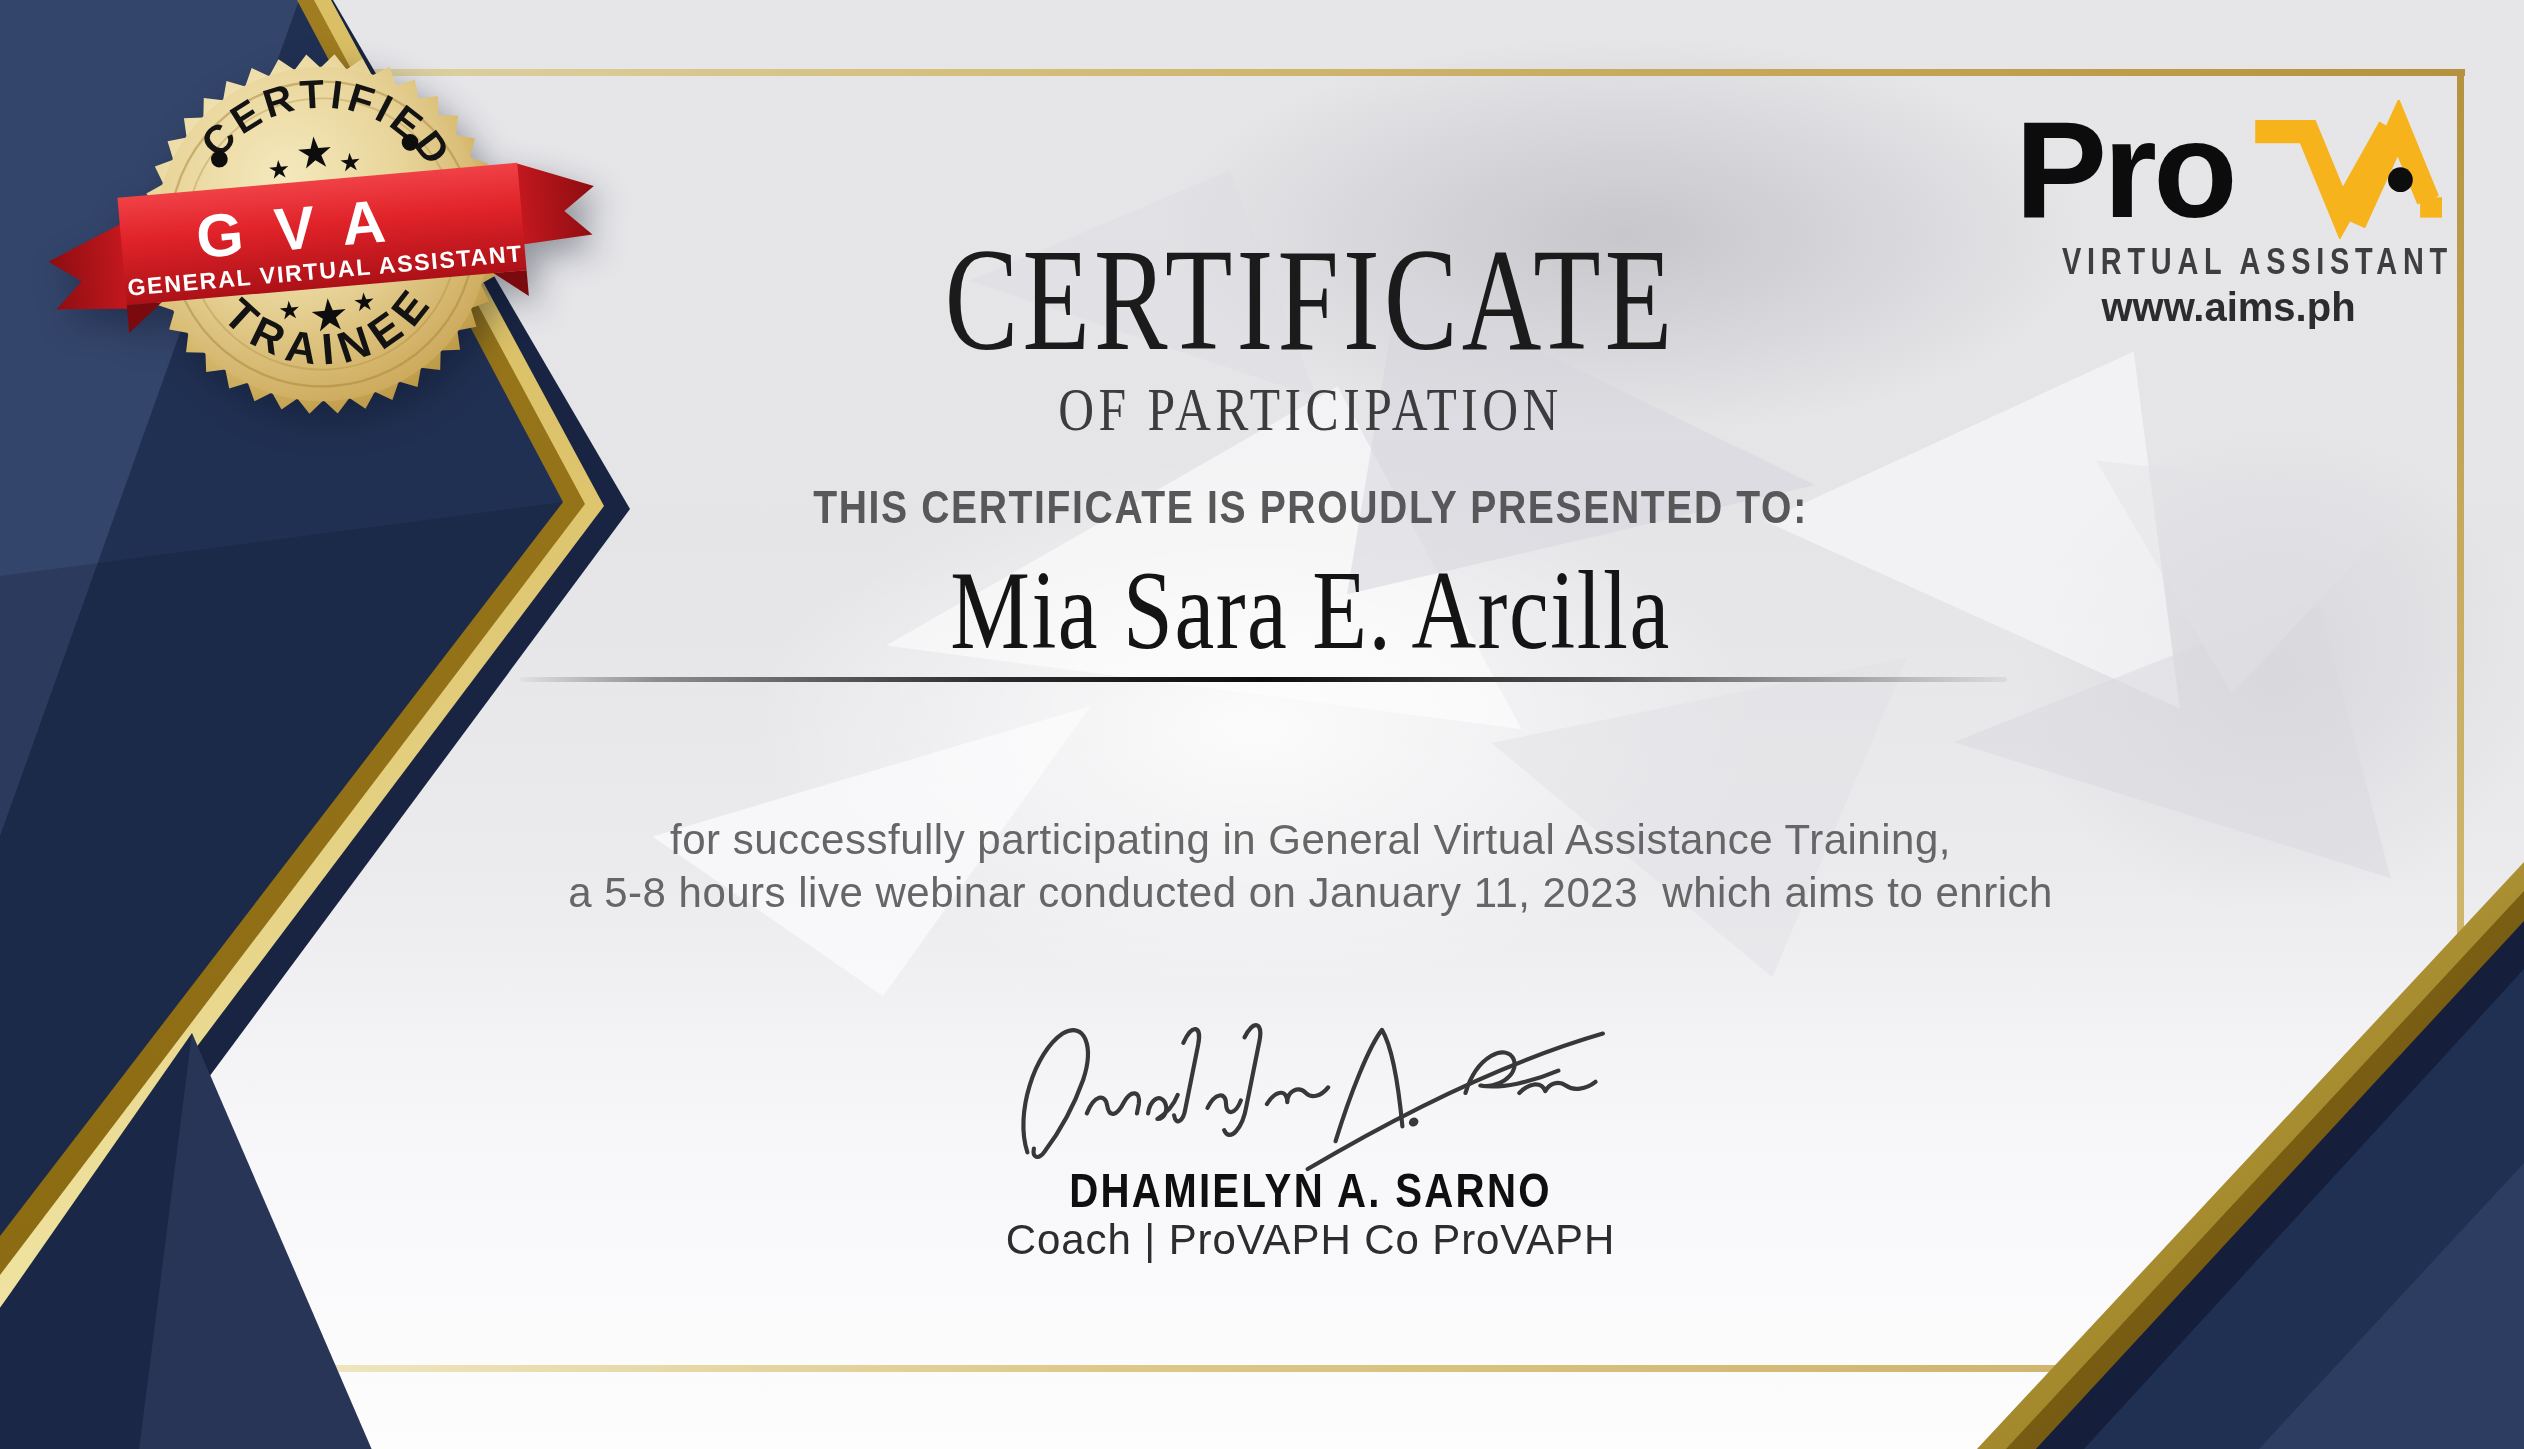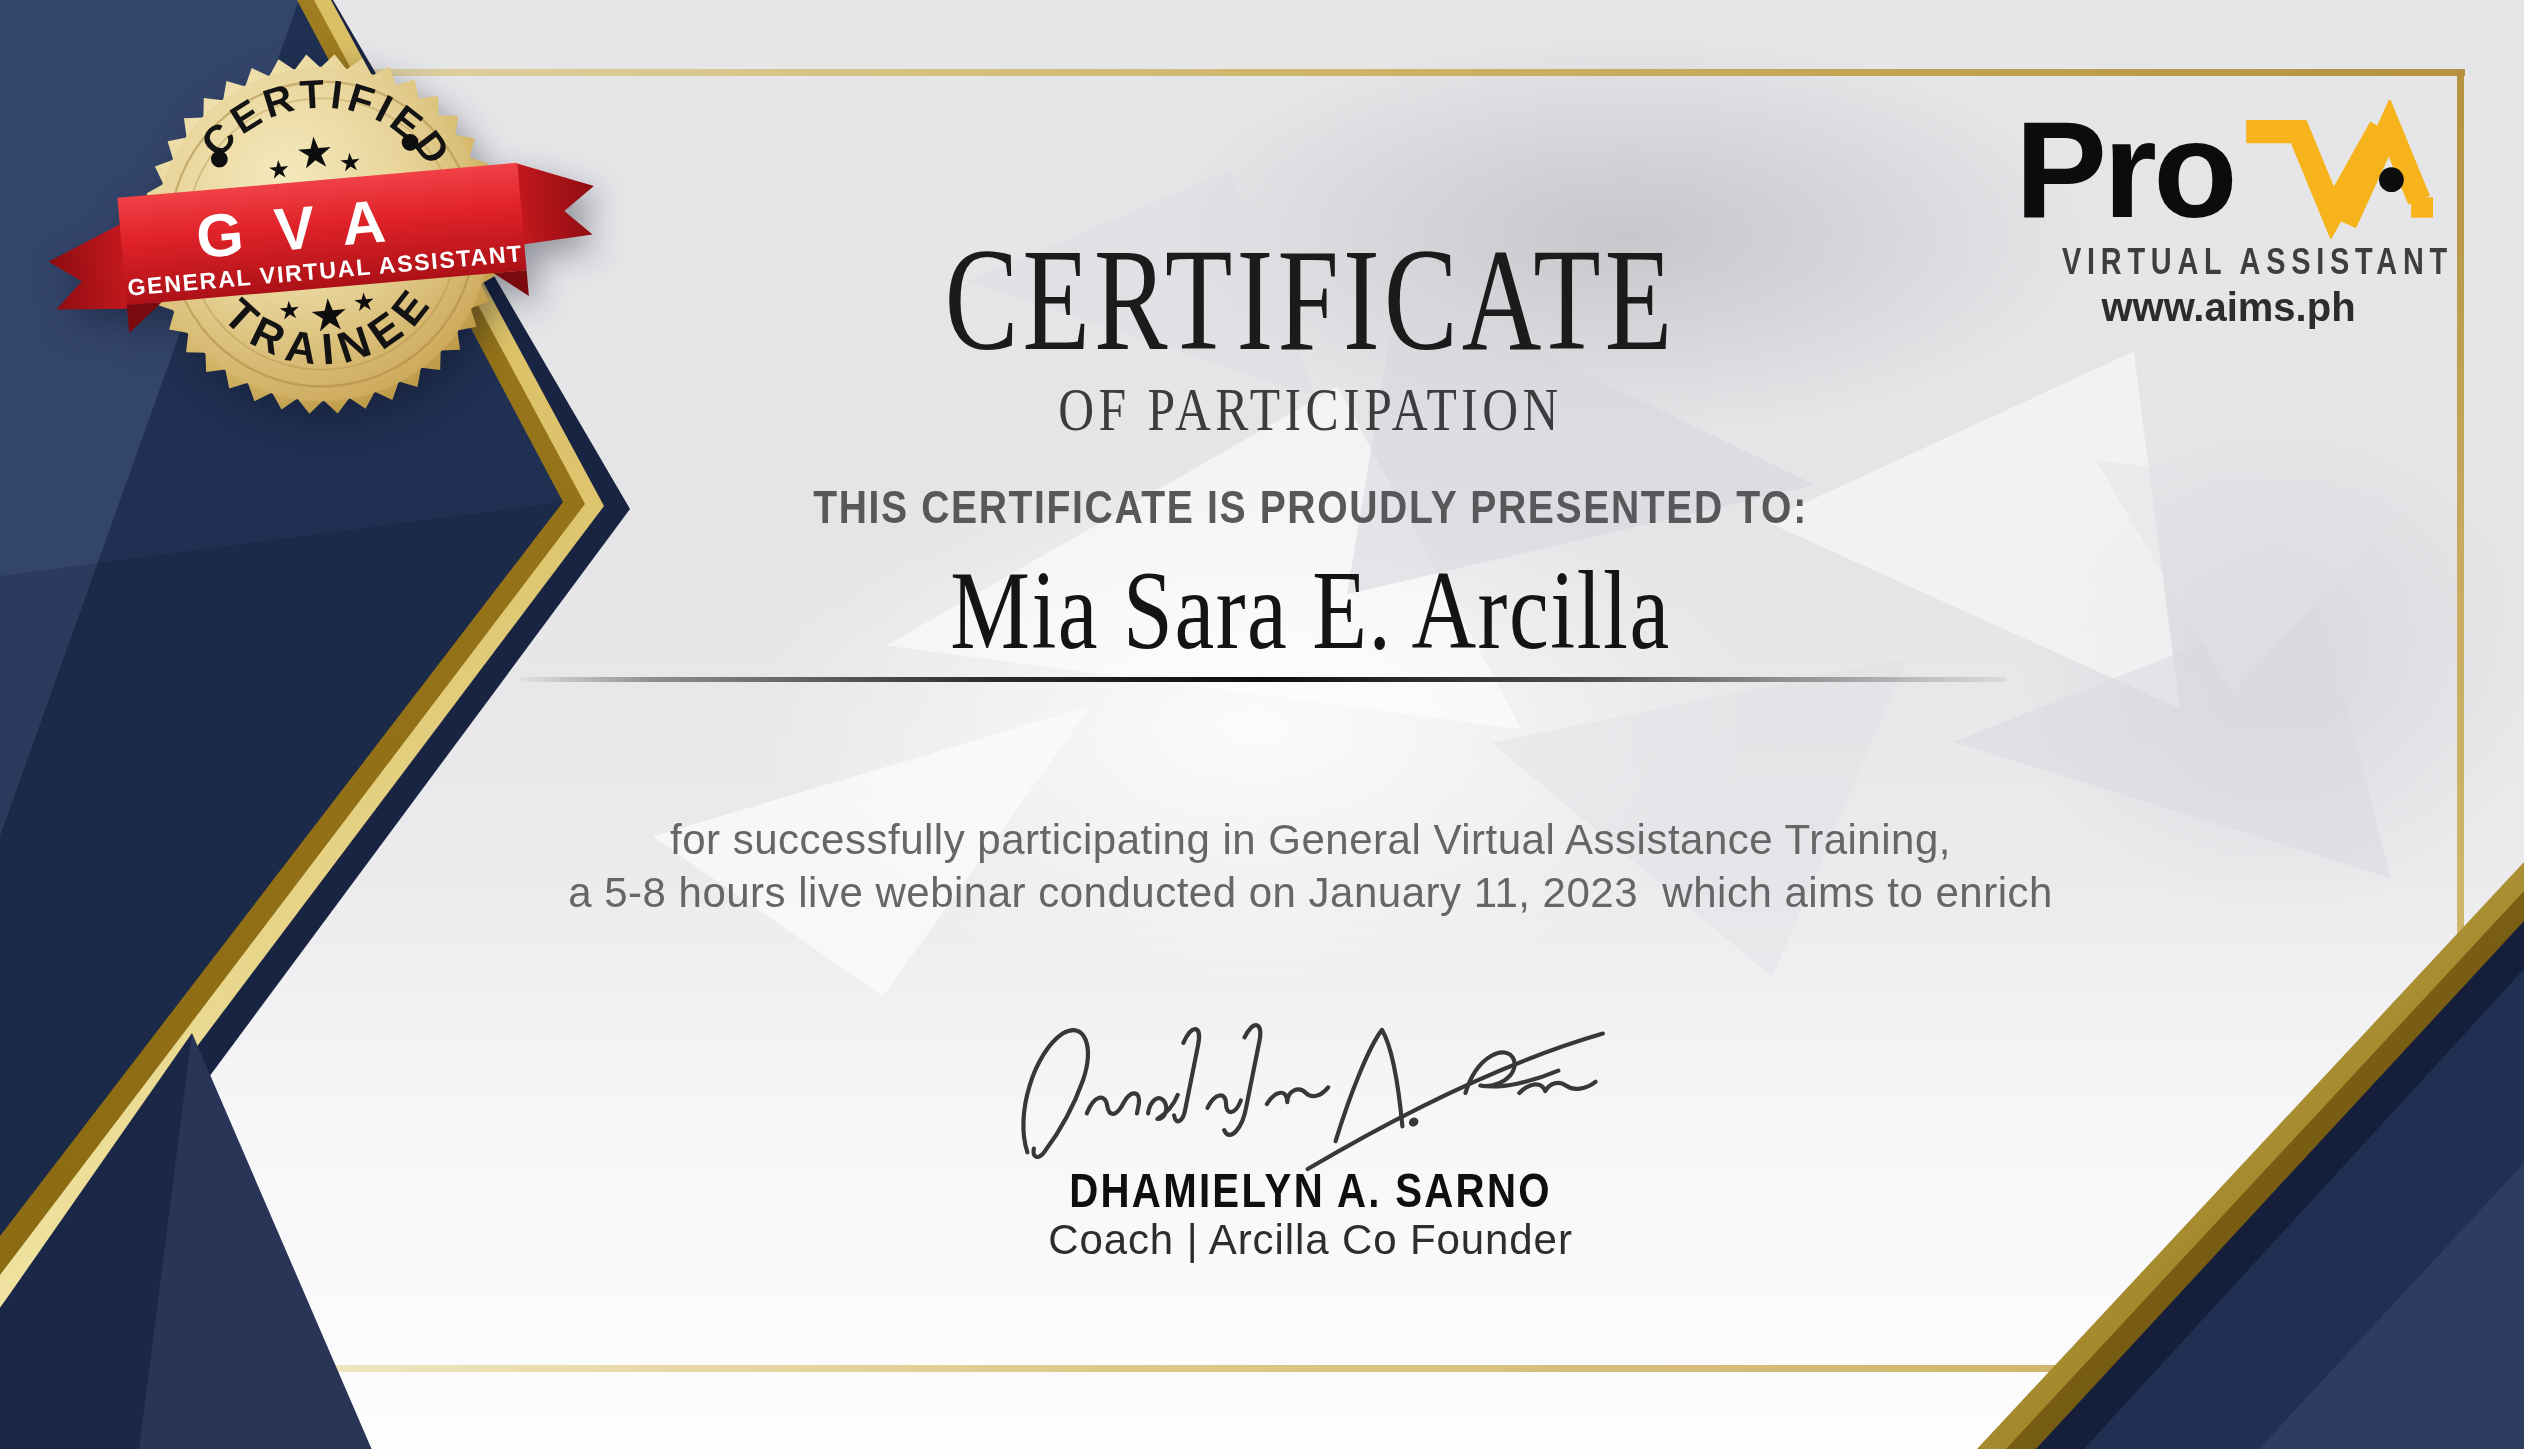--- a/index.html
+++ b/index.html
@@ -75,21 +75,21 @@
   .bt-arc-bottom{font-family:"Liberation Sans",sans-serif;font-weight:bold;font-size:47px;
               letter-spacing:9px;fill:#131313;}
   .bt-star{font-family:"DejaVu Sans",sans-serif;fill:#0d0d0d;}
   .bt-gva{font-family:"Liberation Sans",sans-serif;font-weight:bold;font-size:65px;
           letter-spacing:34px;fill:#ffffff;}
   .bt-sub{font-family:"Liberation Sans",sans-serif;font-weight:bold;font-size:25px;
           letter-spacing:1.8px;fill:#ffffff;}
 
   
   .logo{left:2015px;top:100px;width:427px;z-index:7;text-align:center;}
-  .logo-row{display:flex;align-items:flex-start;justify-content:flex-start;}
+  .logo-row{display:flex;align-items:flex-start;justify-content:space-between;}
   .logo-pro{font-family:"Liberation Sans",sans-serif;font-weight:bold;font-size:138px;
             line-height:139px;color:#0c0c0c;letter-spacing:-3.7px;}
   .logo-mark{width:197px;height:139px;margin-left:1.9px;}
   .logo-tag{margin-top:1.9px;font-size:37px;font-weight:bold;color:#3e3e41;letter-spacing:7.4px;
             transform:scaleX(.78);transform-origin:center;white-space:nowrap;}
   .logo-web{margin-top:1.9px;font-size:40px;font-weight:bold;color:#2c2c2e;letter-spacing:0;}
 
   
   .col{left:502px;width:1617px;text-align:center;z-index:7;}
   .title{top:223px;font-family:"Liberation Serif",serif;font-size:147px;line-height:1.05;
@@ -254,16 +254,16 @@
       <path d="M264,38 C274,18 284,22 280,42 L266,112 C262,136 248,152 242,138"></path>
       <path d="M288,110 C298,94 310,94 310,108 C310,96 322,90 330,98 C336,104 346,102 354,92"></path>
       <path d="M362,150 C378,98 398,48 412,30 C424,50 430,92 434,134"></path>
       <path d="M444,128 C447,125 451,128 448,131 C445,133 442,131 444,128"></path>
       <path d="M332,180 C430,122 540,66 650,34"></path>
       <path d="M502,98 C514,58 546,44 554,62 C560,80 534,94 518,90 C540,94 574,86 602,74"></path>
       <path d="M560,98 C572,86 584,86 588,96 C592,88 602,84 610,90 C618,96 632,94 642,86"></path>
     </g>
   </svg>
   <div class="abs col sig-name">DHAMIELYN A. SARNO</div>
-  <div class="abs col sig-role">Coach | Arcilla Co Founder</div>
+  <div class="abs col sig-role">Coach | ProVAPH Co ProVAPH</div>
 
 </div>
 
 
 </body></html>

